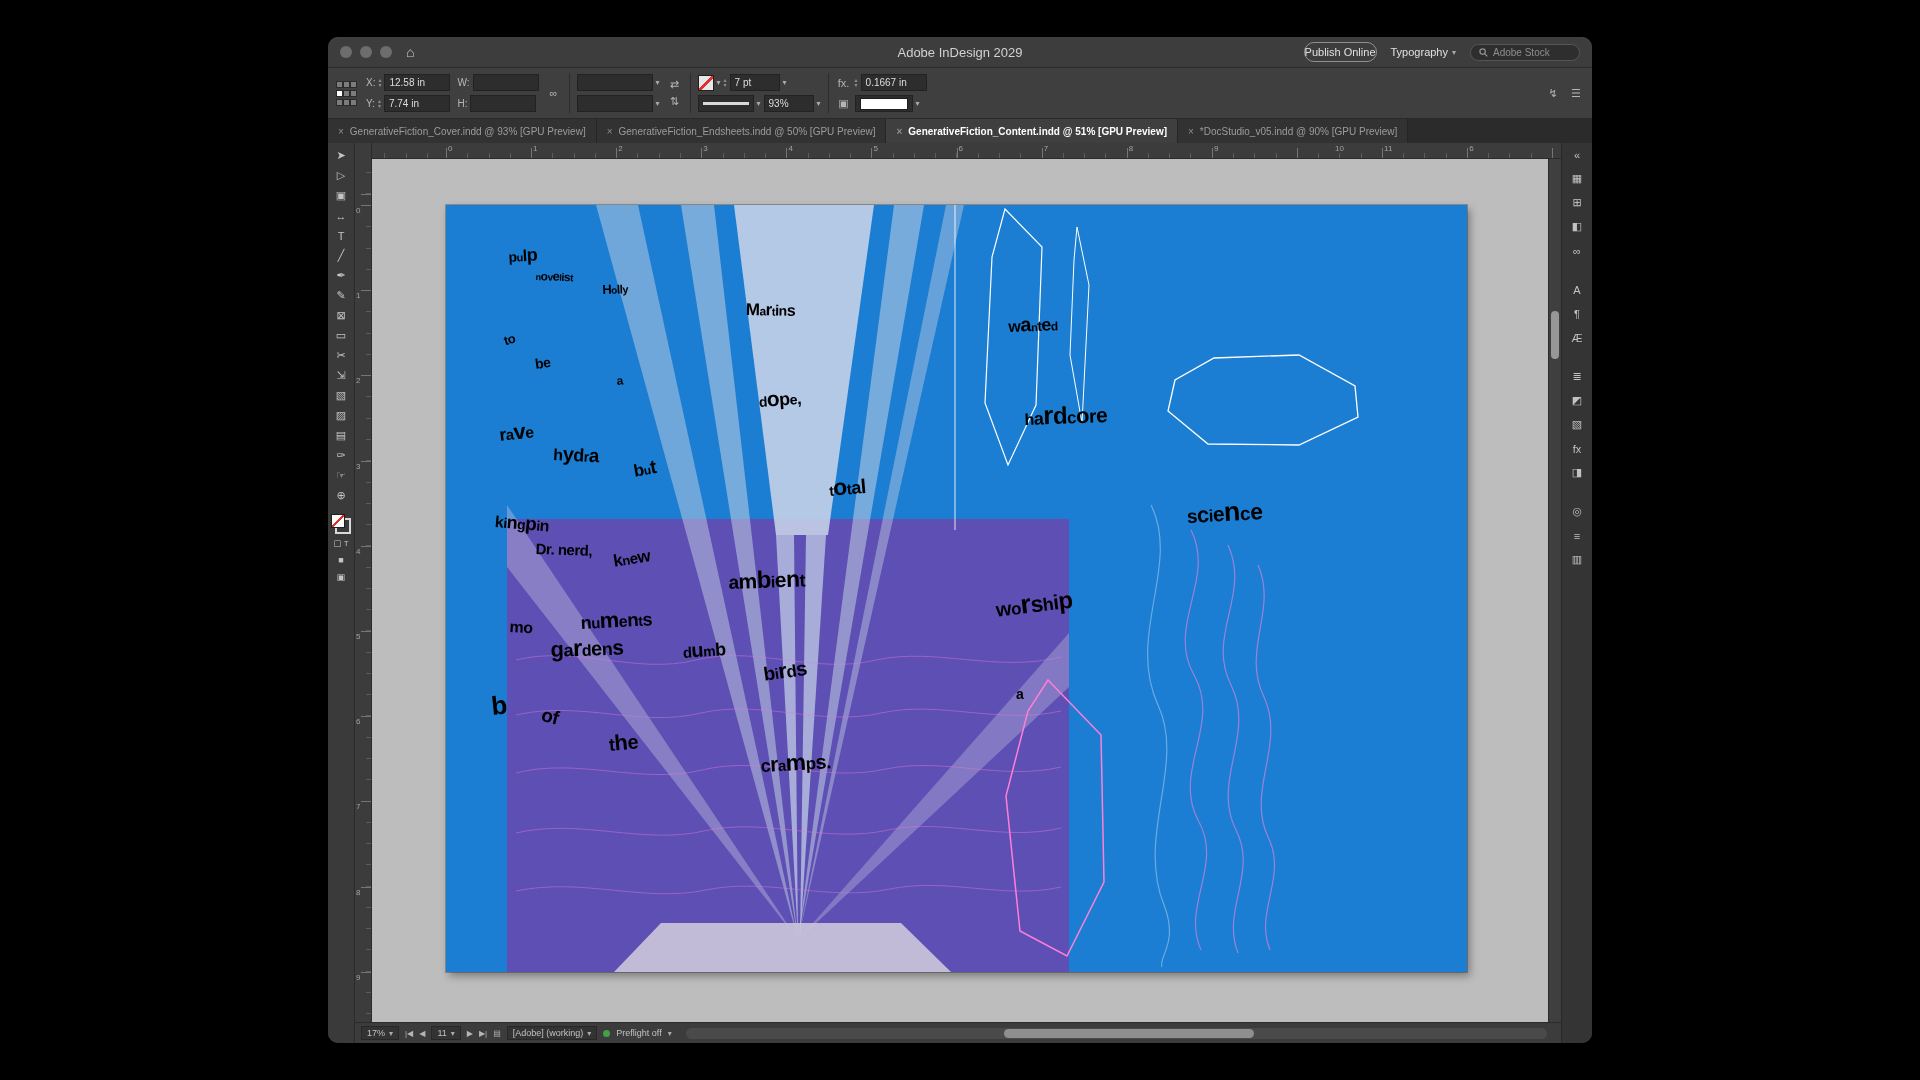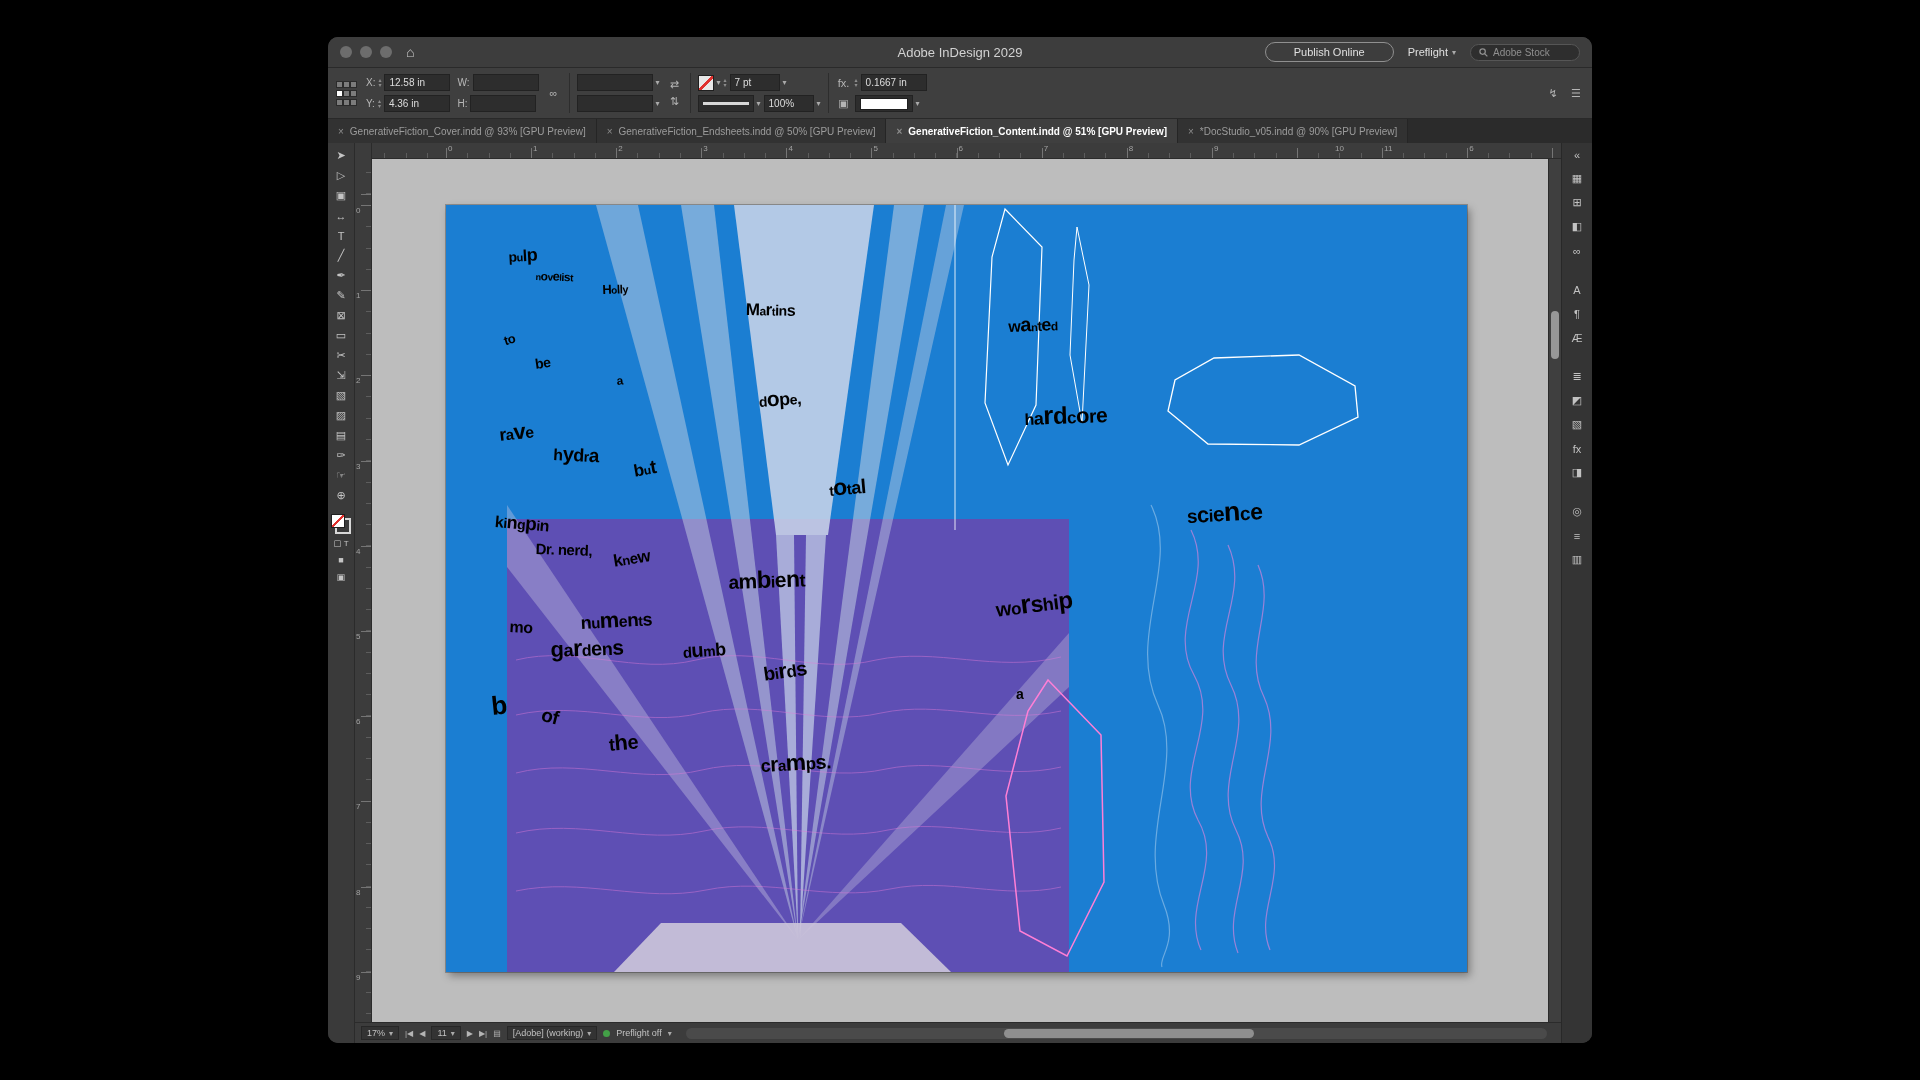--- a/index.html
+++ b/index.html
@@ -4,21 +4,21 @@
 <style>
   html,body{margin:0;padding:0;width:1920px;height:1080px;background:#000;font-family:"Liberation Sans",sans-serif;overflow:hidden;}
   .app{position:absolute;left:328px;top:37px;width:1264px;height:1006px;background:#3f3f3f;border-radius:10px;overflow:hidden;display:flex;flex-direction:column;box-shadow:0 0 30px rgba(0,0,0,.6);}
   
   .titlebar{height:30px;background:#3d3d3d;border-bottom:1px solid #2a2a2a;display:flex;align-items:center;position:relative;flex:0 0 auto;}
   .traffic{display:flex;gap:8px;margin-left:12px;}
   .light{width:12px;height:12px;border-radius:50%;background:#6d6d6d;}
   .home{margin-left:14px;color:#c9c9c9;font-size:14px;}
   .title-text{position:absolute;left:50%;transform:translateX(-50%);color:#d2d2d2;font-size:13px;}
   .tb-right{margin-left:auto;display:flex;align-items:center;gap:14px;margin-right:12px;}
-  .publish-btn{border:1px solid #909090;border-radius:11px;color:#e0e0e0;font-size:11px;padding:3px 28px;display:flex;gap:5px;align-items:center;}
+  .publish-btn{border:1px solid #909090;border-radius:11px;color:#e0e0e0;font-size:11px;padding:3px 0;display:flex;gap:5px;align-items:center;}
   .workspace{color:#e0e0e0;font-size:11px;display:flex;gap:4px;align-items:center;}
   .chev{color:#aaa;font-size:8px;}
   .stock-search{background:#2e2e2e;border:1px solid #565656;border-radius:10px;color:#8f8f8f;font-size:10px;padding:2px 8px;width:92px;display:flex;gap:5px;align-items:center;}
   
   .controlbar{height:50px;background:#3f3f3f;border-bottom:1px solid #292929;display:flex;align-items:center;padding:0 8px;gap:7px;flex:0 0 auto;}
   .refgrid{display:grid;grid-template-columns:repeat(3,5px);gap:2px;margin-right:4px;}
   .refdot{width:5px;height:5px;background:#7c7c7c;border:1px solid #2b2b2b;}
   .refdot.sel{background:#fff;}
   .cp-col{display:flex;flex-direction:column;gap:4px;}
   .cp-row{display:flex;align-items:center;gap:3px;}
@@ -87,21 +87,21 @@
       <span class="light"></span>
       <span class="light"></span>
     </div>
     <span class="home">⌂</span>
     <span class="title-text">Adobe InDesign 2029</span>
     <div class="tb-right">
       <div class="publish-btn">
         <span>Publish Online</span>
       </div>
       <div class="workspace">
-        <span>Preflight</span>
+        <span>Typography</span>
         <span class="chev">▾</span>
       </div>
       <div class="stock-search">
         <svg width="9" height="9" viewBox="0 0 10 10">
             <circle cx="4" cy="4" r="3" fill="none" stroke="#8f8f8f" stroke-width="1.4"></circle>
             <line x1="6.2" y1="6.2" x2="9.3" y2="9.3" stroke="#8f8f8f" stroke-width="1.4"></line>
           </svg>
         <span>Adobe Stock</span>
       </div>
     </div>
@@ -127,21 +127,21 @@
             <span>▾</span>
           </span>
           <span class="cp-field w58">12.58 in</span>
         </div>
       <div class="cp-row">
           <span class="cp-label">Y:</span>
           <span class="stepper">
             <span>▴</span>
             <span>▾</span>
           </span>
-          <span class="cp-field w58">4.36 in</span>
+          <span class="cp-field w58">7.74 in</span>
         </div>
     </div>
     <div class="cp-col">
       <div class="cp-row">
           <span class="cp-label">W:</span>
           <span class="cp-field w58"></span>
         </div>
       <div class="cp-row">
           <span class="cp-label">H:</span>
           <span class="cp-field w58"></span>
@@ -173,21 +173,21 @@
             <span>▾</span>
           </span>
         <span class="cp-field w40">7 pt</span>
         <span class="chev">▾</span>
       </div>
       <div class="cp-row">
         <span class="cp-field">
             <span class="line-sw"></span>
           </span>
         <span class="chev">▾</span>
-        <span class="cp-field w40">100%</span>
+        <span class="cp-field w40">93%</span>
         <span class="chev">▾</span>
       </div>
     </div>
     <div class="cp-sep"></div>
     <div class="cp-col">
       <div class="cp-row">
         <span class="icon-btn">fx.</span>
         <span class="stepper">
             <span>▴</span>
             <span>▾</span>

